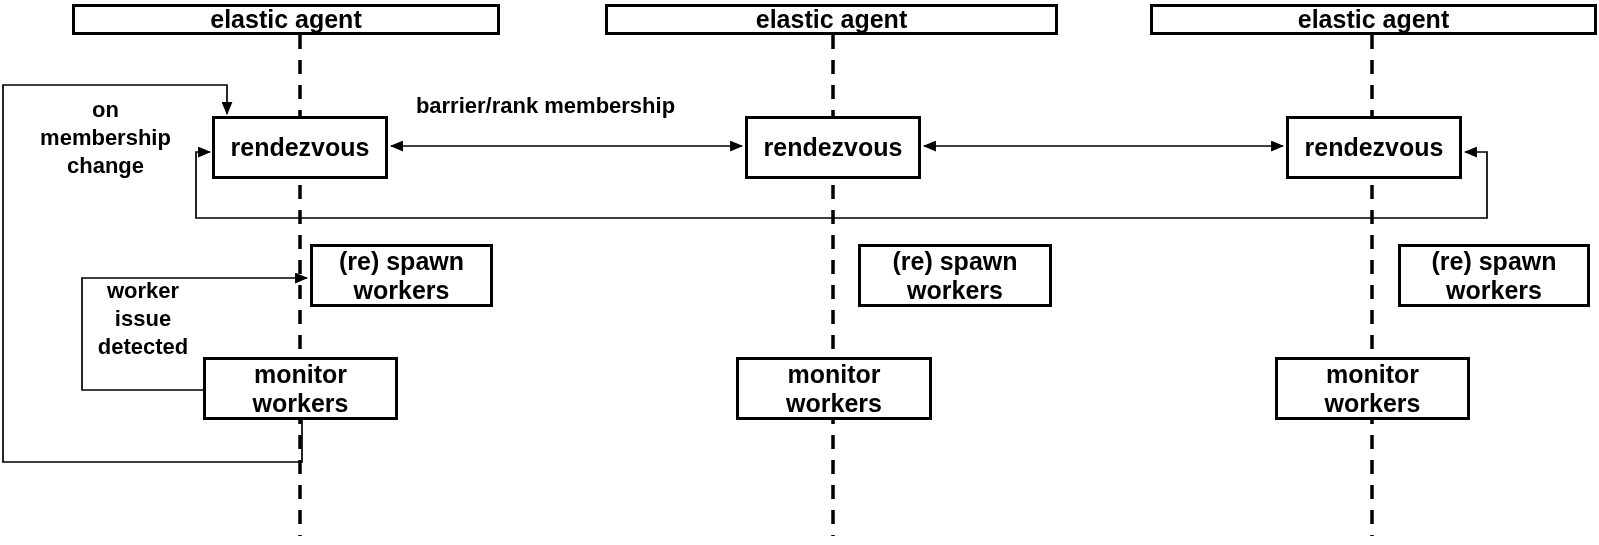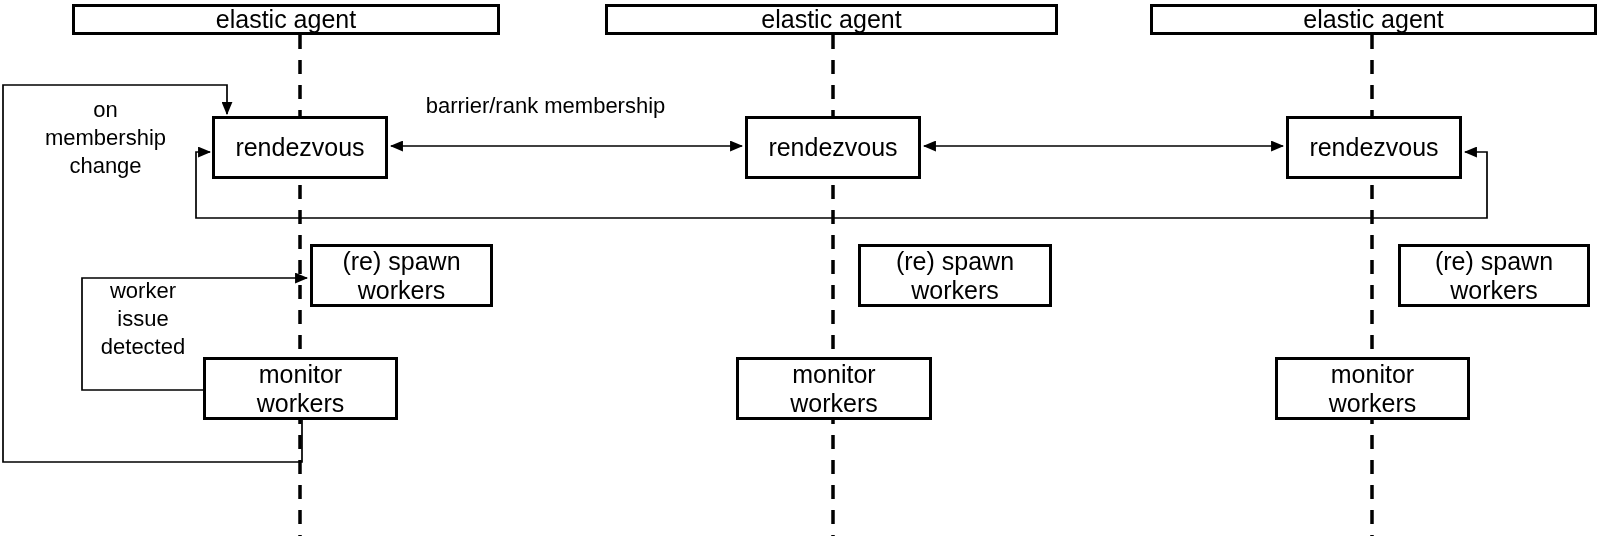--- a/index.html
+++ b/index.html
@@ -10,20 +10,21 @@
   }
   * { margin: 0; padding: 0; }
   html, body { background: var(--background); }
   body { font-family: "Liberation Sans", sans-serif; color: var(--text); }
   .canvas {
     position: relative;
     width: 1599px;
     height: 545px;
     background: var(--background);
     overflow: hidden;
+    font-weight: bold;
   }
   .connector-layer {
     position: absolute;
     left: 0; top: 0;
     z-index: 0;
   }
   .box {
     position: absolute;
     box-sizing: border-box;
     border: 3px solid var(--line);

